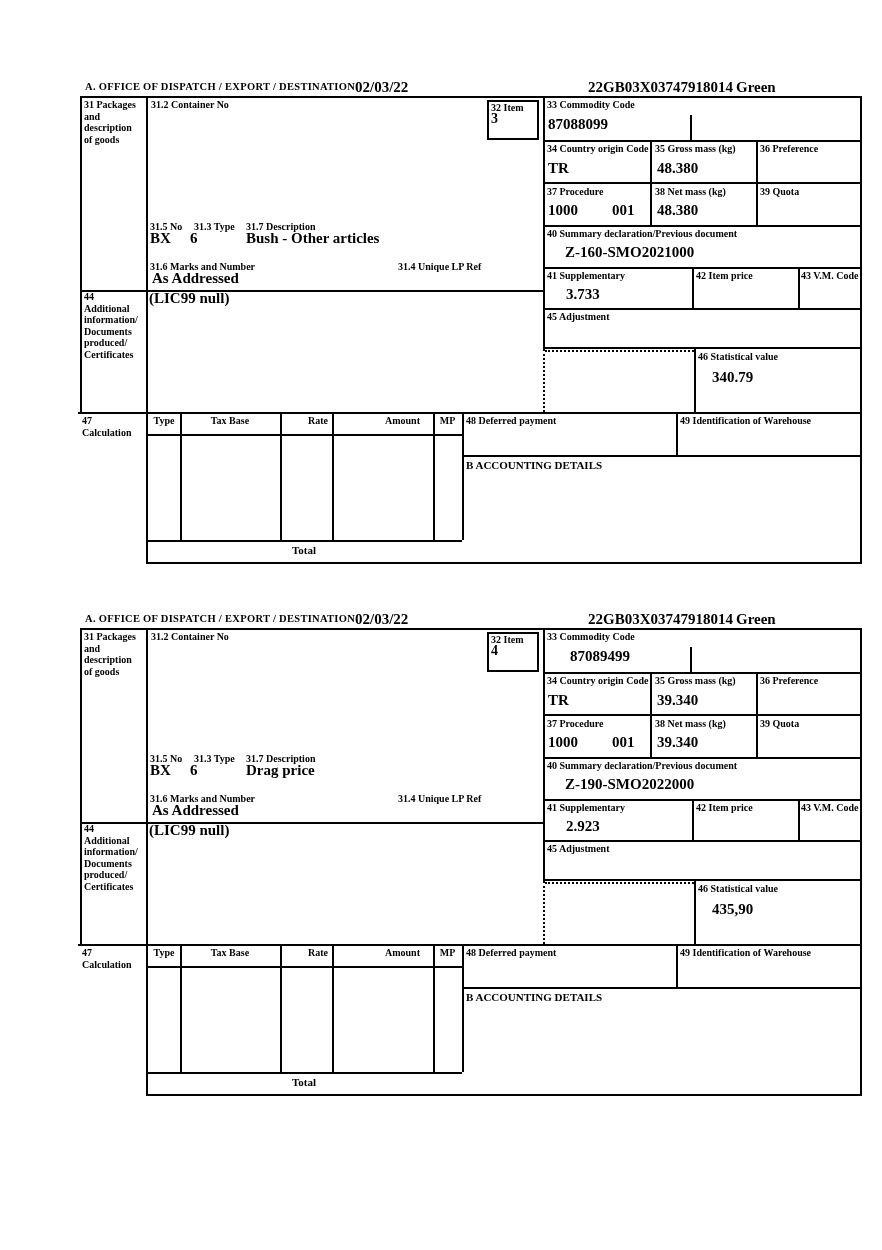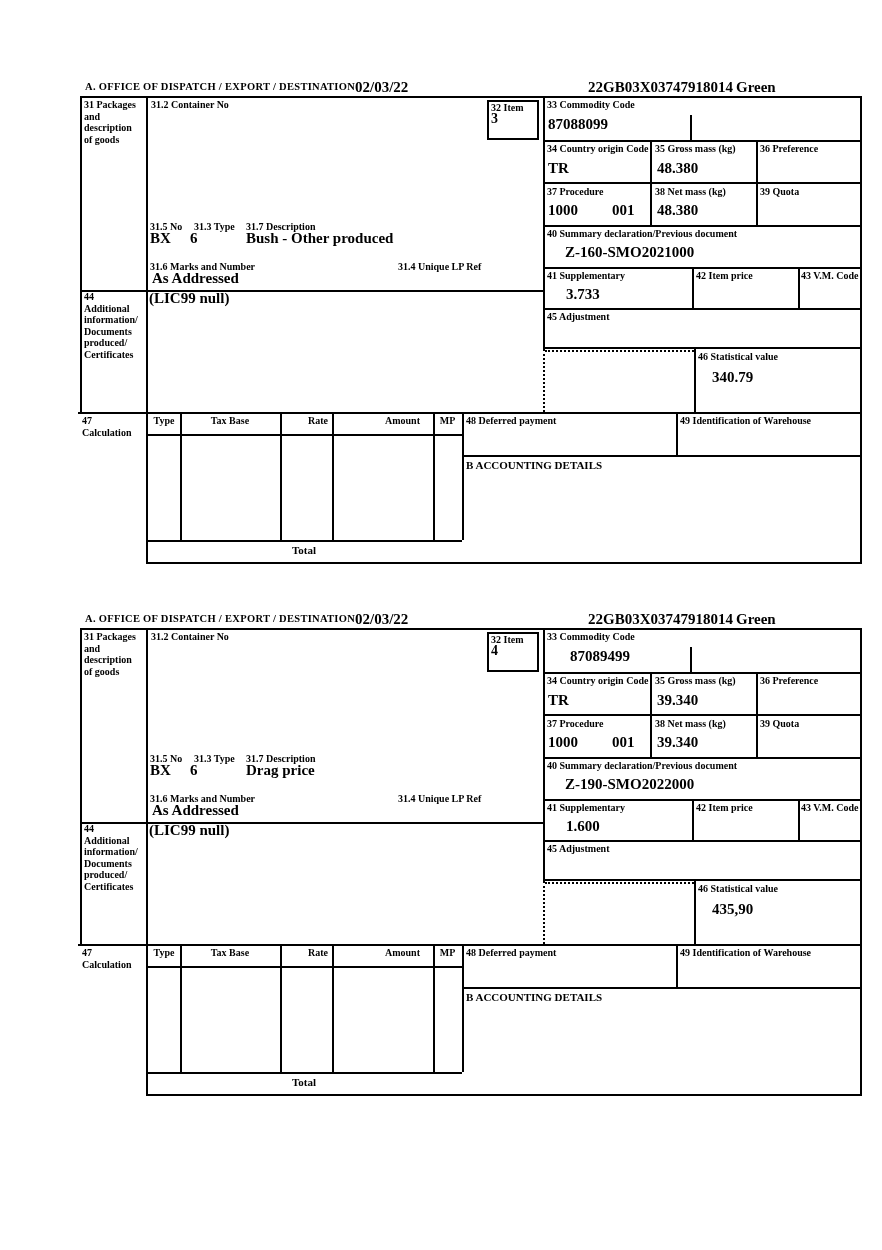--- a/index.html
+++ b/index.html
@@ -72,21 +72,21 @@
 of goods</div>
     <div class="lbl" style="left:151px;top:21px;">31.2 Container No</div>
     <div class="lbl" style="left:491px;top:24px;">32 Item</div>
     <div class="val" style="left:491px;top:33px;font-size:14px;">3</div>
 
     <div class="lbl" style="left:150px;top:143px;">31.5 No</div>
     <div class="lbl" style="left:194px;top:143px;">31.3 Type</div>
     <div class="lbl" style="left:246px;top:143px;">31.7 Description</div>
     <div class="val" style="left:150px;top:152px;">BX</div>
     <div class="val" style="left:190px;top:152px;">6</div>
-    <div class="val" style="left:246px;top:152px;">Bush - Other produced</div>
+    <div class="val" style="left:246px;top:152px;">Bush - Other articles</div>
 
     <div class="lbl" style="left:150px;top:183px;">31.6 Marks and Number</div>
     <div class="lbl" style="left:398px;top:183px;">31.4 Unique LP Ref</div>
     <div class="val" style="left:152px;top:192px;">As Addressed</div>
 
     <div class="lbl" style="left:84px;top:213px;width:64px;">44
 Additional
 information/
 Documents
 produced/
@@ -220,21 +220,21 @@
     <div class="val" style="left:548px;top:124px;">1000</div>
     <div class="val" style="left:612px;top:124px;">001</div>
     <div class="lbl" style="left:655px;top:108px;">38 Net mass (kg)</div>
     <div class="val" style="left:657px;top:124px;">39.340</div>
     <div class="lbl" style="left:760px;top:108px;">39 Quota</div>
 
     <div class="lbl" style="left:547px;top:150px;">40 Summary declaration/Previous document</div>
     <div class="val" style="left:565px;top:166px;">Z-190-SMO2022000</div>
 
     <div class="lbl" style="left:547px;top:192px;">41 Supplementary</div>
-    <div class="val" style="left:566px;top:208px;">1.600</div>
+    <div class="val" style="left:566px;top:208px;">2.923</div>
     <div class="lbl" style="left:696px;top:192px;">42 Item price</div>
     <div class="lbl" style="left:801px;top:192px;">43 V.M. Code</div>
 
     <div class="lbl" style="left:547px;top:233px;">45 Adjustment</div>
 
     <div class="lbl" style="left:698px;top:273px;">46 Statistical value</div>
     <div class="val" style="left:712px;top:291px;">435,90</div>
 
     <div class="lbl" style="left:82px;top:337px;">47
 Calculation</div>

